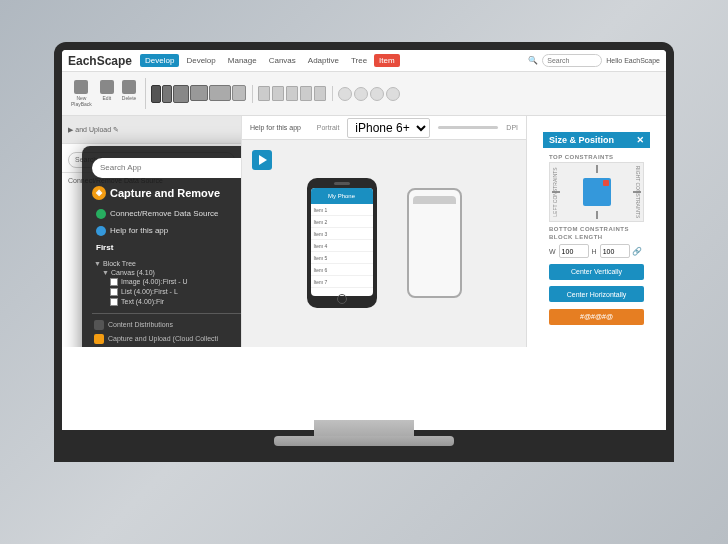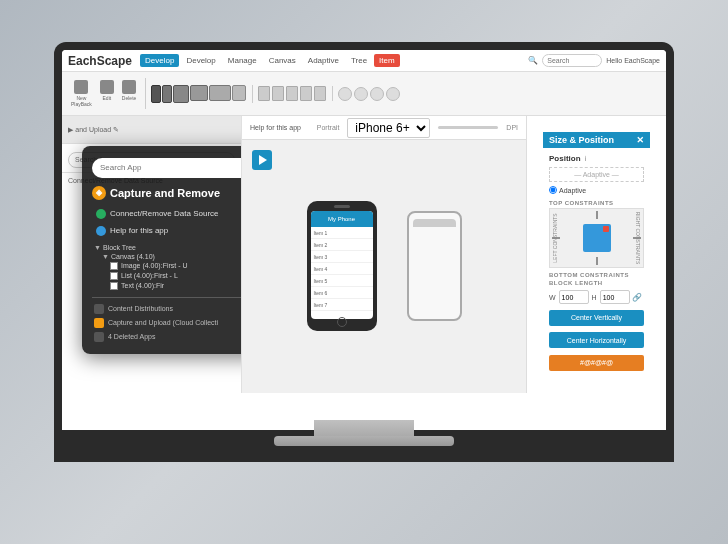--- a/index.html
+++ b/index.html
@@ -604,20 +604,23 @@
 
             </div>
             <div class="popup-menu-item">
               <div class="popup-menu-icon green"></div>
               <span class="popup-menu-label">Connect/Remove Data Source</span>
             </div>
             <div class="popup-menu-item">
               <div class="popup-menu-icon blue"></div>
               <span class="popup-menu-label">Help for this app</span>
             </div>
+            <div class="popup-menu-item">
+              <span class="popup-menu-label bold">First</span>
+            </div>
             <div class="tree-section">
               <div class="tree-item">
                 <span class="tree-arrow">▼</span>
                 <span class="tree-label">Block Tree</span>
               </div>
               <div class="tree-item">
                 <span style="display:inline-block;width:8px;"></span>
                 <span class="tree-arrow">▼</span>
                 <span class="tree-label">Canvas (4.10)</span>
               </div>
@@ -696,35 +699,20 @@
             </div>
           </div>
         </div>
 
         <div class="right-panel">
           <div class="right-panel-header">
             <span>Size &amp; Position</span>
             <span class="right-panel-close">✕</span>
           </div>
 
-          <div class="right-panel-section">
-            <div style="display:flex;align-items:center;gap:4px;margin-bottom:4px;">
-              <span style="font-size:8px;font-weight:bold;color:#333;">Position</span>
-              <span style="font-size:7px;color:#888;">ℹ</span>
-            </div>
-
-            <div style="border:1px dashed #ccc;padding:3px;margin-bottom:4px;font-size:7px;text-align:center;color:#aaa;">
-              — Adaptive —
-            </div>
-
-            <div class="right-panel-radio">
-              <input type="radio" name="pos" checked="" style="">
-              <span>Adaptive</span>
-            </div>
-          </div>
 
           <div style="font-size:6px;color:#888;font-weight:bold;letter-spacing:0.5px;margin:4px 0 2px 0;">TOP CONSTRAINTS</div>
 
           <div class="constraint-diagram" style="position:relative;width:100%;height:60px;background:#f0f0f0;border:1px solid #ddd;margin-bottom:4px;">
 
             <div style="position:absolute;top:2px;left:50%;transform:translateX(-50%);width:1px;height:8px;background:#333;"></div>
 
             <div style="position:absolute;left:2px;top:50%;transform:translateY(-50%);width:8px;height:1px;background:#333;"></div>
 
             <div style="position:absolute;right:2px;top:50%;transform:translateY(-50%);width:8px;height:1px;background:#333;"></div>

